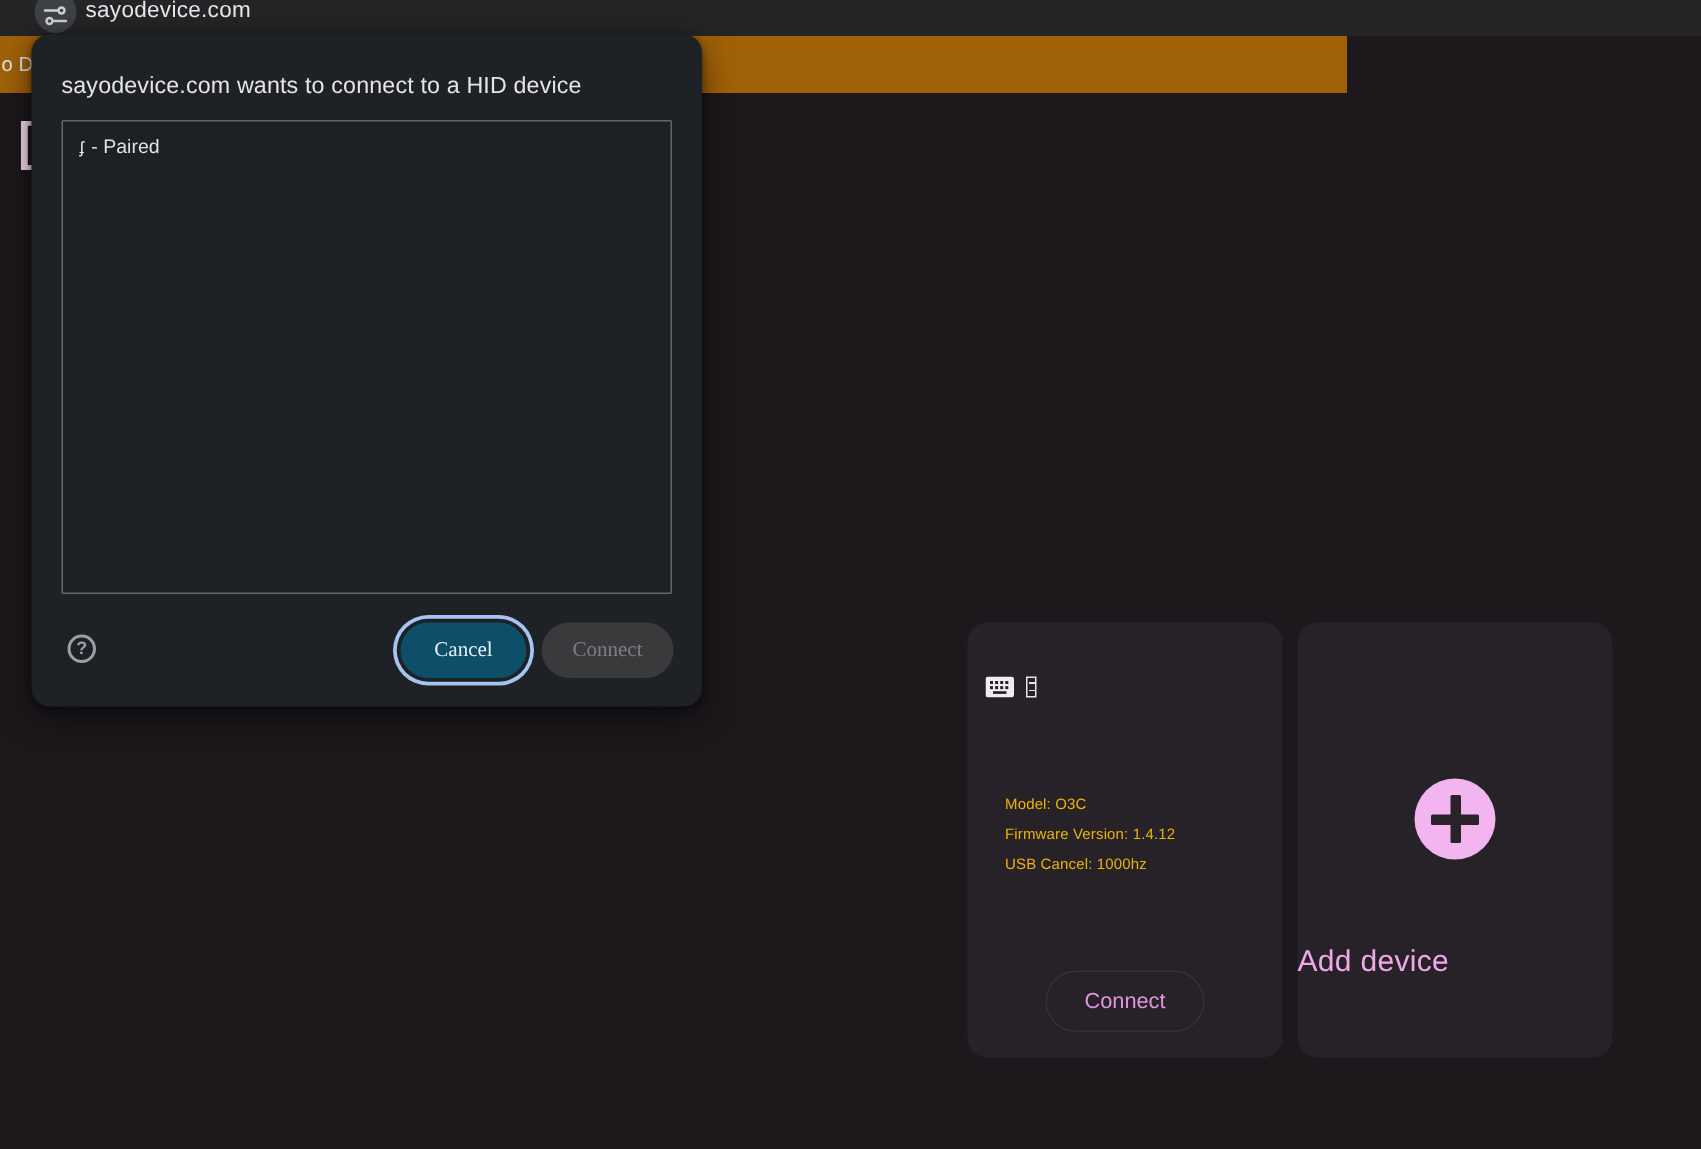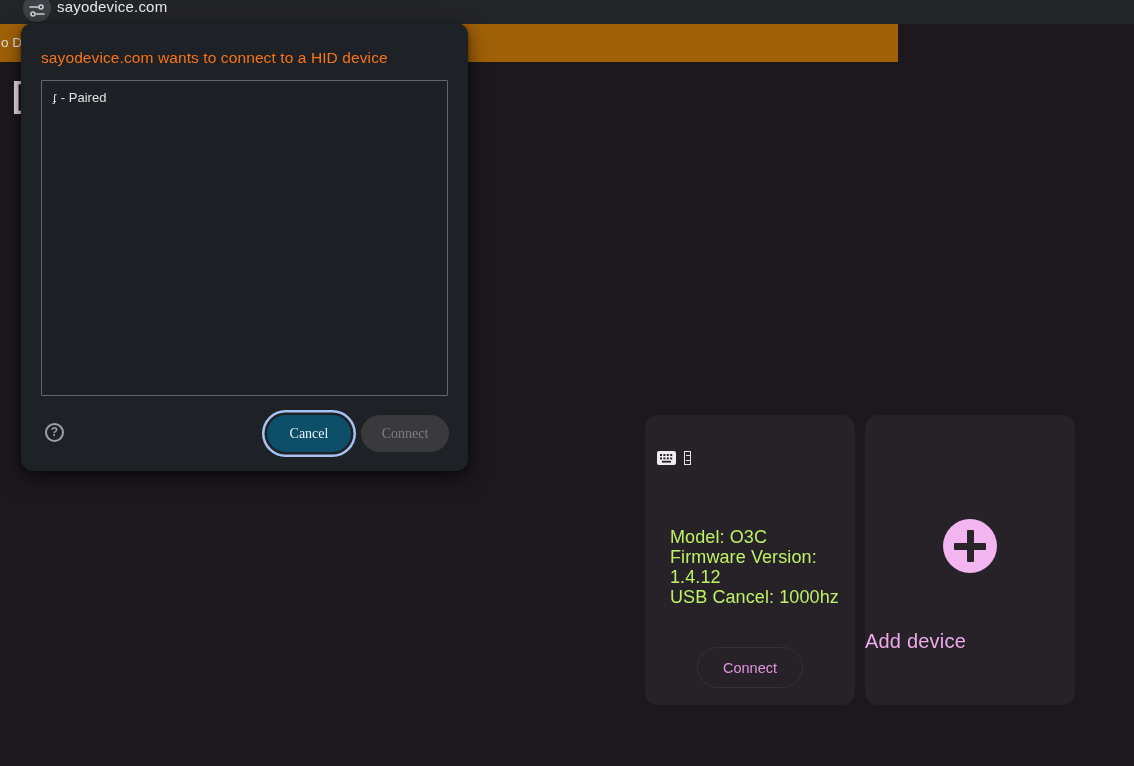--- a/index.html
+++ b/index.html
@@ -34,21 +34,21 @@
     color:#f2dcec; font-size:35px; font-weight:bold; line-height:30px; overflow:visible;
   }
 
   
   .dialog {
     position:absolute; left:21px; top:23px; width:447px; height:448px;
     background:#1e2125; border-radius:12px;
     box-shadow:0 6px 22px rgba(0,0,0,.55), 0 1px 4px rgba(0,0,0,.4);
   }
   .dialog-title {
-    position:absolute; left:20px; top:26px; font-size:15.5px; color:#f97316;
+    position:absolute; left:20px; top:26px; font-size:15.5px; color:#e5e5e5;
     white-space:nowrap; letter-spacing:.1px;text-align:right;
   }
   .device-listbox {
     position:absolute; left:20px; top:57px; width:407px; height:316px;
     border:1px solid #63676c; background:#1d2024; border-radius:1px; overflow:hidden;
   }
   .device-item {
     display:flex; align-items:baseline; gap:5px;
     padding:9px 11px 7px 11px; color:#dfe2e5; font-size:13px; cursor:pointer;
   }
@@ -83,22 +83,22 @@
   .missing-glyph {
     position:absolute; left:39px; top:36px; width:7px; height:14px;
     border:1px solid #e9e3e9;
     background:
       linear-gradient(to bottom, transparent 3px, #e9e3e9 3px 4px, transparent 4px 8px, #e9e3e9 8px 9px, transparent 9px);
     background-size:4px 100%; background-position:1px 0; background-repeat:no-repeat;
   }
   .missing-glyph .sr { position:absolute; opacity:0; font-size:1px; }
 
   .card-lines {
-    position:absolute; left:25px; top:112px; font-size:18px; line-height:20px;
-    color:#bef264; letter-spacing:.1px;
+    position:absolute; left:25px; top:112px; font-size:10px; line-height:20px;
+    color:#eab308; letter-spacing:.1px;
   }
   .card-connect-btn {
     position:absolute; left:52px; top:232px; width:106px; height:41px;
     background:transparent; border:1px solid #363039; border-radius:21px;
     color:#e295de; font-size:14.5px; font-family:"Liberation Sans", sans-serif; cursor:pointer;
   }
 
   .plus-circle {
     position:absolute; left:78px; top:104px; width:54px; height:54px;
     border-radius:50%; background:#f2b5f0; cursor:pointer;

